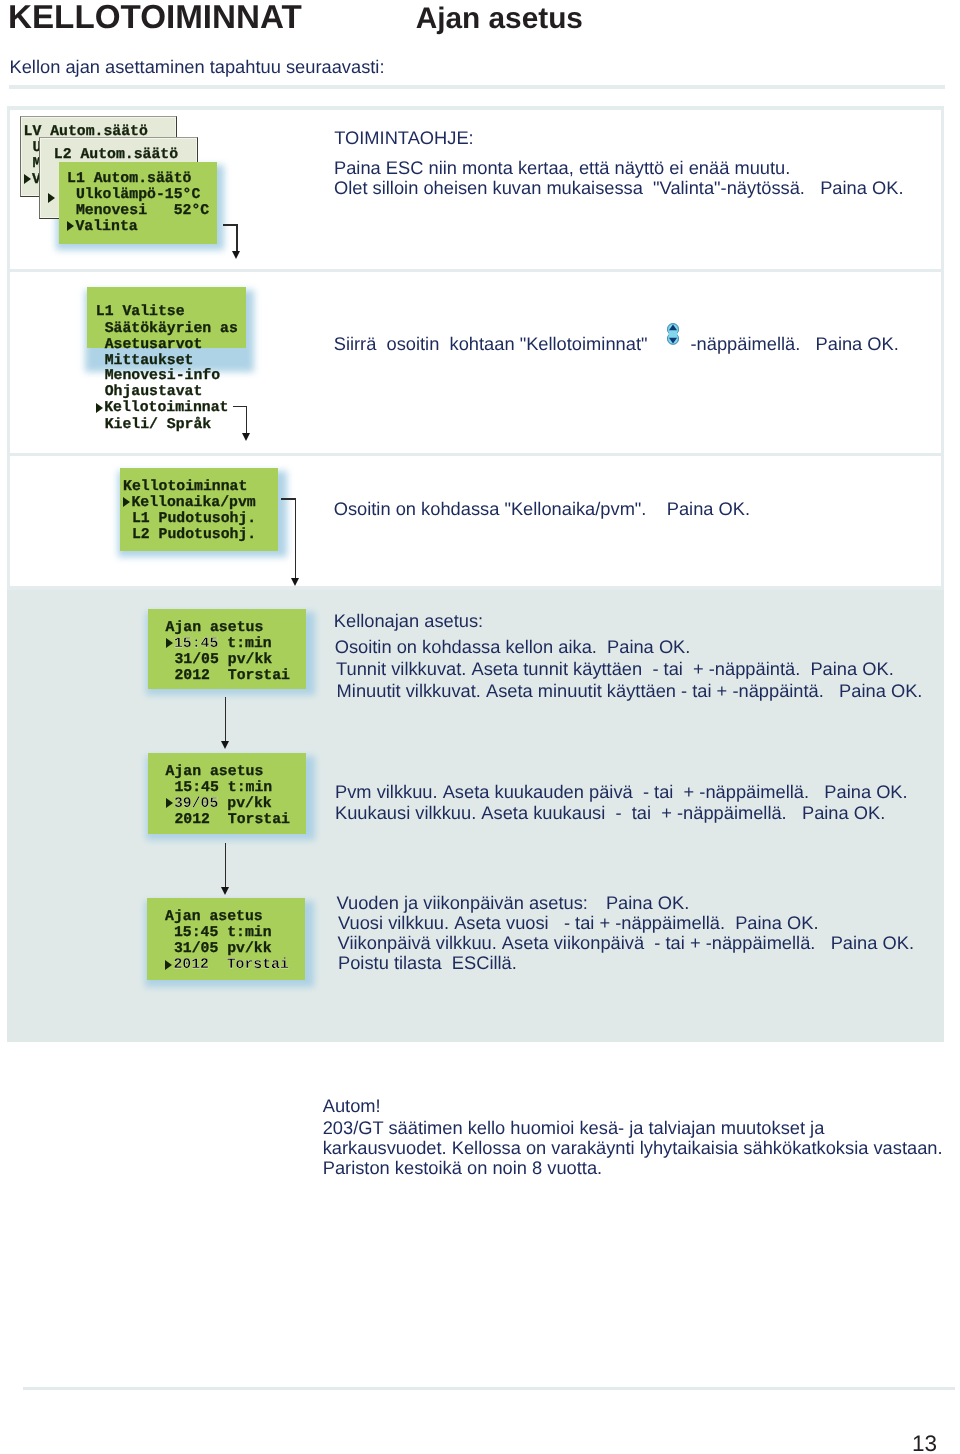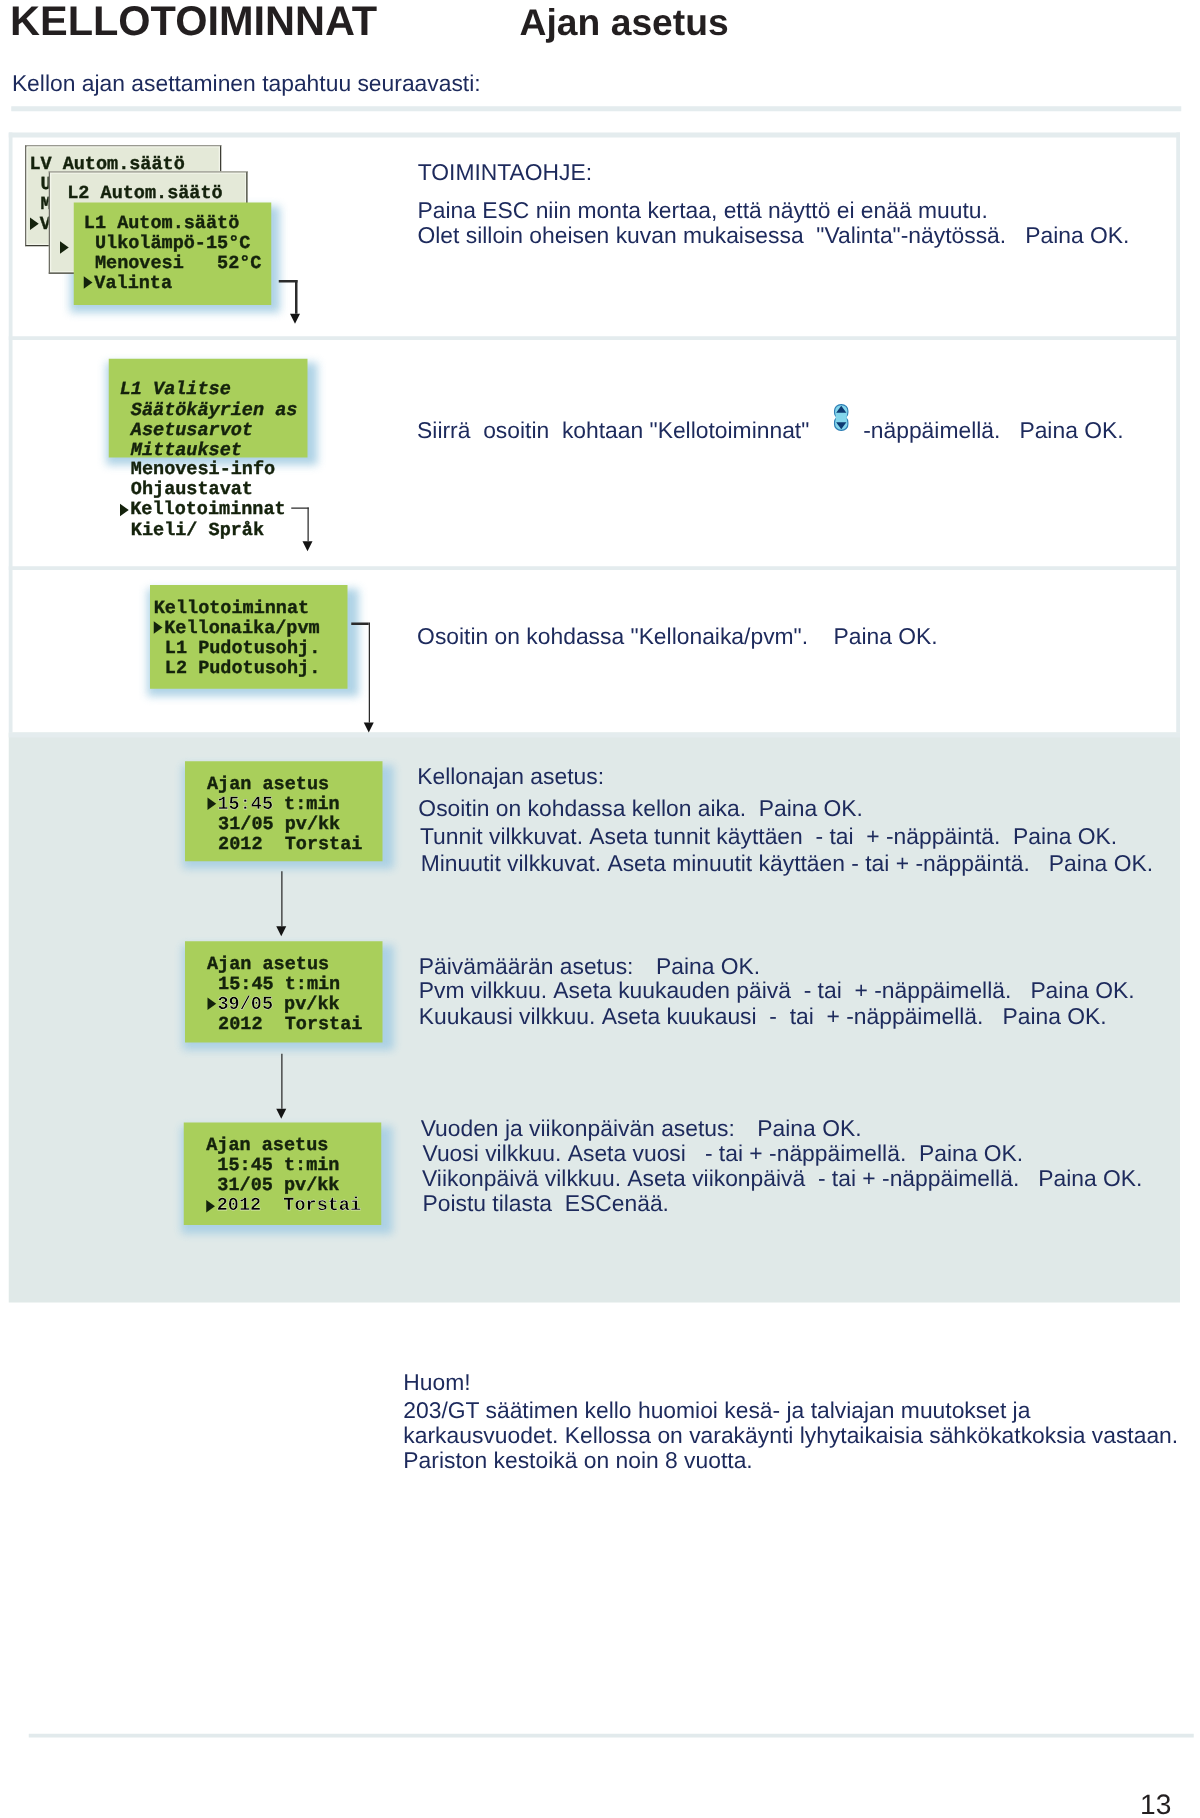--- a/index.html
+++ b/index.html
@@ -70,21 +70,21 @@
   #p1c{left:58.5px;top:162px; width:158px; height:82px; padding:8.5px 0 0 8.6px;}
   #a1v{left:236.3px; top:224.4px; width:1.6px; height:26.5px;}
   #a1h{left:232.2px; top:250.6px;}
   #a1hz{left:223.1px;top:224.4px;width:14.8px;height:1.6px;}
   #t1h {left:334.2px; top:128.4px;}
   #t1a {left:334.0px; top:158.1px;}
   #t1b {left:334.0px; top:178.3px;}
 
   
   #s2-sh{left:84.5px;top:290px; width:169px; height:82px;}
-  #p2  {left:87px; top:287px; width:159px; height:79px; padding:17.4px 0 0 8.8px;font-style:italic;}
+  #p2  {left:87px; top:287px; width:159px; height:61px; padding:17.4px 0 0 8.8px;}
   #p2o {left:95.8px; top:368.2px;}
   #a2h1{left:233px;top:405.5px; width:14.4px;  height:1.6px;}
   #a2v {left:245.9px;top:405.5px; width:1.6px;   height:27.2px;}
   #a2h {left:242px;top:432.5px;}
   #t2a {left:333.7px; top:327.7px;}
 
   
   #s3-sh{left:118px;top:471px;width:169px;height:86px;}
   #p3  {left:120px;top:468px; width:158px; height:83px; padding:10.8px 0 0 3px;}
   #a3h1{left:281px;top:498.4px; width:14.4px;  height:1.6px;}
@@ -186,30 +186,29 @@
   <div class="arrowhead" id="a4h"></div>
   <div class="txt b" id="t4h">Kellonajan asetus:</div>
   <div class="txt" id="t4a"><span>Osoitin&nbsp;on&nbsp;kohdassa&nbsp;kellon&nbsp;aika.&nbsp;&nbsp;Paina&nbsp;</span><span class="b">OK.</span></div>
   <div class="txt" id="t4b"><span>Tunnit&nbsp;vilkkuvat.&nbsp;Aseta&nbsp;tunnit&nbsp;käyttäen&nbsp;&nbsp;</span><span class="b">-</span><span>&nbsp;tai&nbsp;&nbsp;</span><span class="b">+</span><span>&nbsp;-näppäintä.&nbsp;&nbsp;Paina&nbsp;</span><span class="b">OK.</span></div>
   <div class="txt" id="t4c"><span>Minuutit&nbsp;vilkkuvat.&nbsp;Aseta&nbsp;minuutit&nbsp;käyttäen&nbsp;</span><span class="b">-</span><span>&nbsp;tai&nbsp;</span><span class="b">+</span><span>&nbsp;-näppäintä.&nbsp;&nbsp;&nbsp;Paina&nbsp;</span><span class="b">OK.</span></div>
 
   <div class="shadow" id="s5-sh"></div>
   <div class="lcd" id="p5"><div class="lcdline">Ajan&nbsp;asetus</div><div class="lcdline">&nbsp;15:45&nbsp;t:min</div><div class="lcdline"><span class="tri"></span><span class="hl">39/05</span>&nbsp;pv/kk</div><div class="lcdline">&nbsp;2012&nbsp;&nbsp;Torstai</div></div>
   <div class="ln" id="a5v"></div>
   <div class="arrowhead" id="a5h"></div>
-  <div class="txt" id="t5h"><span class="b">Päivämäärän&nbsp;asetus:</span><span class="gap"></span><span>Paina&nbsp;<span class="b">OK.</span></span></div>
   <div class="txt" id="t5a"><span>Pvm&nbsp;vilkkuu.&nbsp;Aseta&nbsp;kuukauden&nbsp;päivä&nbsp;&nbsp;</span><span class="b">-</span><span>&nbsp;tai&nbsp;&nbsp;</span><span class="b">+</span><span>&nbsp;-näppäimellä.&nbsp;&nbsp;&nbsp;Paina&nbsp;</span><span class="b">OK.</span></div>
   <div class="txt" id="t5b"><span>Kuukausi&nbsp;vilkkuu.&nbsp;Aseta&nbsp;kuukausi&nbsp;&nbsp;</span><span class="b">-</span><span>&nbsp;&nbsp;tai&nbsp;&nbsp;</span><span class="b">+</span><span>&nbsp;-näppäimellä.&nbsp;&nbsp;&nbsp;Paina&nbsp;</span><span class="b">OK.</span></div>
 
   <div class="shadow" id="s6-sh"></div>
   <div class="lcd" id="p6"><div class="lcdline">Ajan&nbsp;asetus</div><div class="lcdline">&nbsp;15:45&nbsp;t:min</div><div class="lcdline">&nbsp;31/05&nbsp;pv/kk</div><div class="lcdline"><span class="tri"></span><span class="hl">2012&nbsp;&nbsp;Torstai</span>&nbsp;</div></div>
   <div class="txt" id="t6h"><span class="b">Vuoden&nbsp;ja&nbsp;viikonpäivän&nbsp;asetus:</span><span class="gap"></span><span>Paina&nbsp;<span class="b">OK.</span></span></div>
   <div class="txt" id="t6a"><span>Vuosi&nbsp;vilkkuu.&nbsp;Aseta&nbsp;vuosi&nbsp;&nbsp;&nbsp;</span><span class="b">-</span><span>&nbsp;tai&nbsp;</span><span class="b">+</span><span>&nbsp;-näppäimellä.&nbsp;&nbsp;Paina&nbsp;</span><span class="b">OK</span><span>.</span></div>
   <div class="txt" id="t6b"><span>Viikonpäivä&nbsp;vilkkuu.&nbsp;Aseta&nbsp;viikonpäivä&nbsp;&nbsp;</span><span class="b">-</span><span>&nbsp;tai&nbsp;</span><span class="b">+</span><span>&nbsp;-näppäimellä.&nbsp;&nbsp;&nbsp;Paina&nbsp;</span><span class="b">OK</span><span>.</span></div>
-  <div class="txt" id="t6c"><span>Poistu&nbsp;tilasta&nbsp;&nbsp;</span><span class="b">ESC</span><span>enää.</span></div>
-
-  <div class="txt b" id="fnh">Huom!</div>
+  <div class="txt" id="t6c"><span>Poistu&nbsp;tilasta&nbsp;&nbsp;</span><span class="b">ESC</span><span>illä.</span></div>
+
+  <div class="txt b" id="fnh">Autom!</div>
   <div class="txt" id="fn1">203/GT säätimen kello huomioi kesä- ja talviajan muutokset ja</div>
   <div class="txt" id="fn2">karkausvuodet. Kellossa on varakäynti lyhytaikaisia sähkökatkoksia vastaan.</div>
   <div class="txt" id="fn3">Pariston kestoikä on noin 8 vuotta.</div>
   <div id="rule-bot"></div>
   <div id="pageno">13</div>
 </div>
 
 </body></html>

